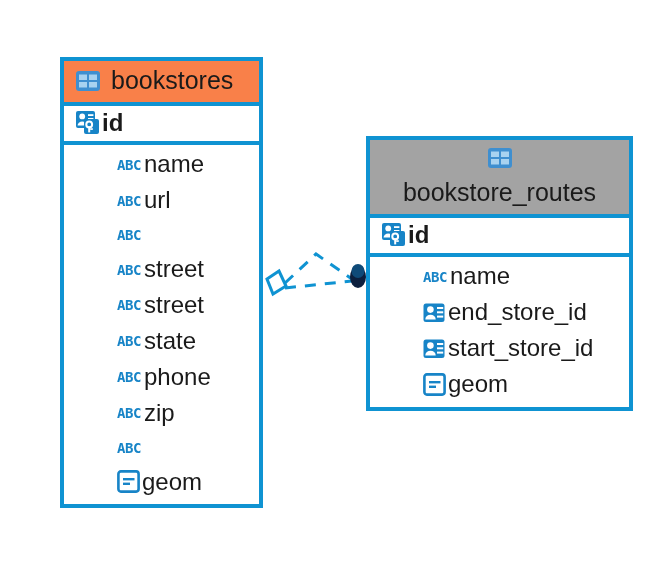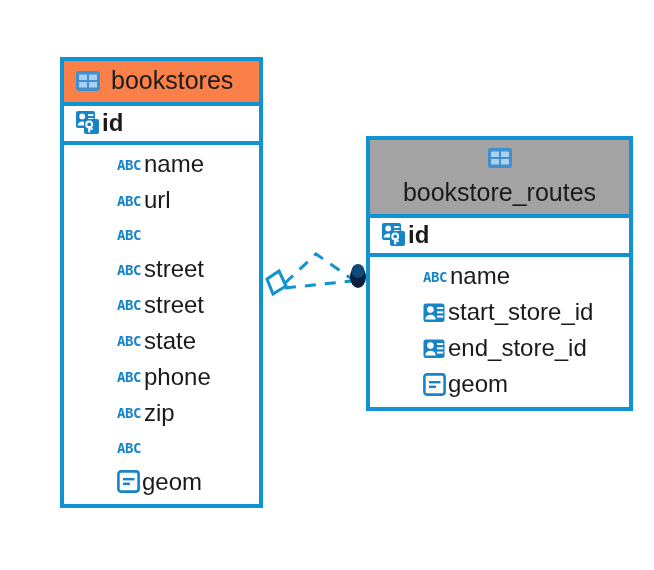--- a/index.html
+++ b/index.html
@@ -262,35 +262,35 @@
         <span class="icon">
           <svg width="23" height="21" viewBox="0 0 23 21">
             <rect x="0.5" y="1.5" width="21" height="18.5" rx="2.5" fill="#1784c7"></rect>
             <circle cx="7.4" cy="7.6" r="3.3" fill="#ffffff"></circle>
             <path d="M 2.3 17.4 a 5.2 4.7 0 0 1 10.4 0 z" fill="#ffffff"></path>
             <rect x="14" y="5" width="6.2" height="2" fill="#ffffff"></rect>
             <rect x="14" y="9.3" width="6.2" height="2" fill="#ffffff"></rect>
             <rect x="14" y="13.6" width="6.2" height="2" fill="#ffffff"></rect>
           </svg>
         </span>
-        <span class="field-label">start_store_id</span>
+        <span class="field-label">end_store_id</span>
       </div>
 
       <div class="field-row">
         <span class="icon">
           <svg width="23" height="21" viewBox="0 0 23 21">
             <rect x="0.5" y="1.5" width="21" height="18.5" rx="2.5" fill="#1784c7"></rect>
             <circle cx="7.4" cy="7.6" r="3.3" fill="#ffffff"></circle>
             <path d="M 2.3 17.4 a 5.2 4.7 0 0 1 10.4 0 z" fill="#ffffff"></path>
             <rect x="14" y="5" width="6.2" height="2" fill="#ffffff"></rect>
             <rect x="14" y="9.3" width="6.2" height="2" fill="#ffffff"></rect>
             <rect x="14" y="13.6" width="6.2" height="2" fill="#ffffff"></rect>
           </svg>
         </span>
-        <span class="field-label">end_store_id</span>
+        <span class="field-label">start_store_id</span>
       </div>
 
       <div class="field-row">
         <span class="icon">
           <svg width="23" height="23" viewBox="0 0 23 23">
             <rect x="1.4" y="1.4" width="20.2" height="20.2" rx="2.5" fill="#ffffff" stroke="#1784c7" stroke-width="2.6"></rect>
             <rect x="6" y="8" width="11.5" height="2.4" fill="#1784c7"></rect>
             <rect x="6" y="12.6" width="7" height="2.4" fill="#1784c7"></rect>
           </svg>
         </span>

